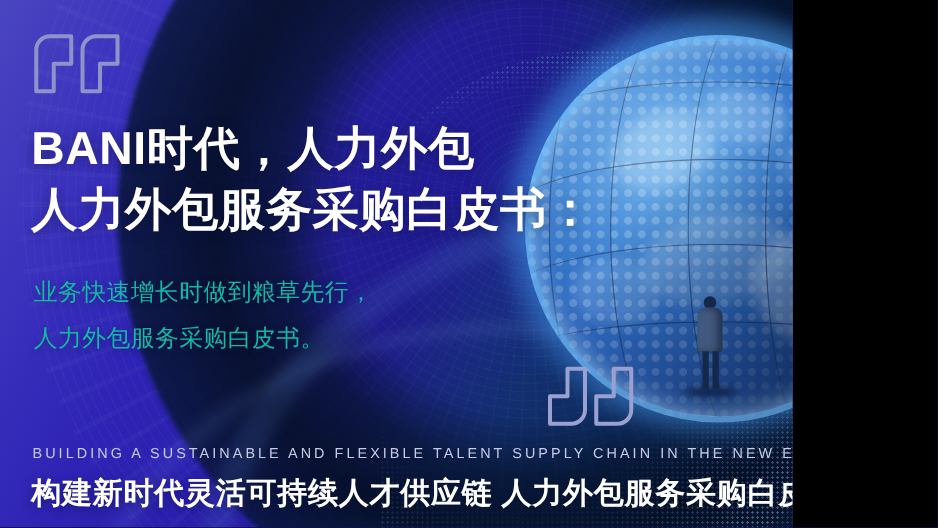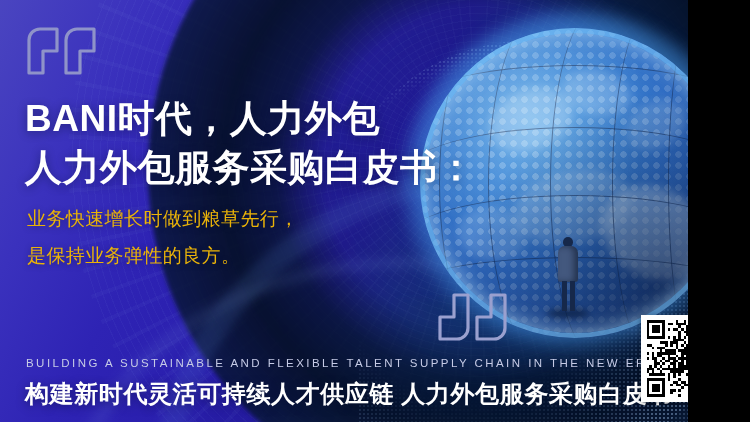--- a/index.html
+++ b/index.html
@@ -1,17 +1,17 @@
 <!DOCTYPE html>
 <html><head>
 <meta charset="utf-8">
 <style>
   html,body{margin:0;padding:0;background:#000;}
   #poster{
-    position:relative;width:688px;height:422px;overflow:hidden;
+    position:relative;width:634px;height:422px;overflow:hidden;
     font-family:"Liberation Sans","DejaVu Sans",sans-serif;
     background:#2a20ad;
   }
 
   
   .bg-base{position:absolute;inset:0;
     background:
       linear-gradient(118deg,#4a45c0 0%,#3a31bd 16%,#2e23b4 30%,#2a1fae 42%,#241b9e 52%,#1d2b8e 60%,#16357e 68%,#0f2f66 78%,#0b2450 88%,#08203f 100%);
   }
   
@@ -114,22 +114,22 @@
 
   
   .quote-open{position:absolute;left:26px;top:26px;}
   .quote-close{position:absolute;left:434px;top:292px;}
 
   .title{position:absolute;left:25px;top:94px;width:520px;
     color:#ffffff;font-size:37px;font-weight:700;line-height:1.33;
     letter-spacing:.5px;text-shadow:0 2px 10px rgba(8,16,50,.45);}
   .title .ln{display:block;white-space:nowrap;}
 
-  .subtitle{position:absolute;left:27px;top:200px;width:420px;
-    color:#eab308;font-size:19px;font-weight:400;line-height:1.95;
+  .subtitle{position:absolute;left:27px;top:216px;width:420px;
+    color:#14b8a6;font-size:19px;font-weight:400;line-height:1.95;
     letter-spacing:.4px;text-shadow:0 1px 6px rgba(8,16,50,.45);}
   .subtitle .ln{display:block;white-space:nowrap;}
 
   .tagline-en{position:absolute;left:26px;top:357px;
     color:#c6cbe6;font-size:11.5px;font-weight:400;letter-spacing:2.45px;white-space:nowrap;}
 
   .tagline-cn{position:absolute;left:25px;top:378px;
     color:#ffffff;font-size:24px;font-weight:700;letter-spacing:.6px;white-space:nowrap;
     text-shadow:0 2px 8px rgba(8,16,50,.5);}
 
@@ -202,21 +202,21 @@
     </svg>
   </div>
 
   <div class="title">
     <span class="ln">BANI时代，人力外包</span>
     <span class="ln">人力外包服务采购白皮书：</span>
   </div>
 
   <div class="subtitle">
     <span class="ln">业务快速增长时做到粮草先行，</span>
-    <span class="ln">是保持业务弹性的良方。</span>
+    <span class="ln">人力外包服务采购白皮书。</span>
   </div>
 
   <div class="tagline-en">BUILDING A SUSTAINABLE AND FLEXIBLE TALENT SUPPLY CHAIN IN THE NEW ERA</div>
   <div class="tagline-cn">构建新时代灵活可持续人才供应链 人力外包服务采购白皮书</div>
 
   <div class="qr">
     <svg viewBox="0 0 29 29" shape-rendering="crispEdges">
       <rect width="29" height="29" fill="#fff"></rect>
       <g fill="#000" id="qrcells">
           <rect x="0" y="0" width="1" height="1"></rect>

